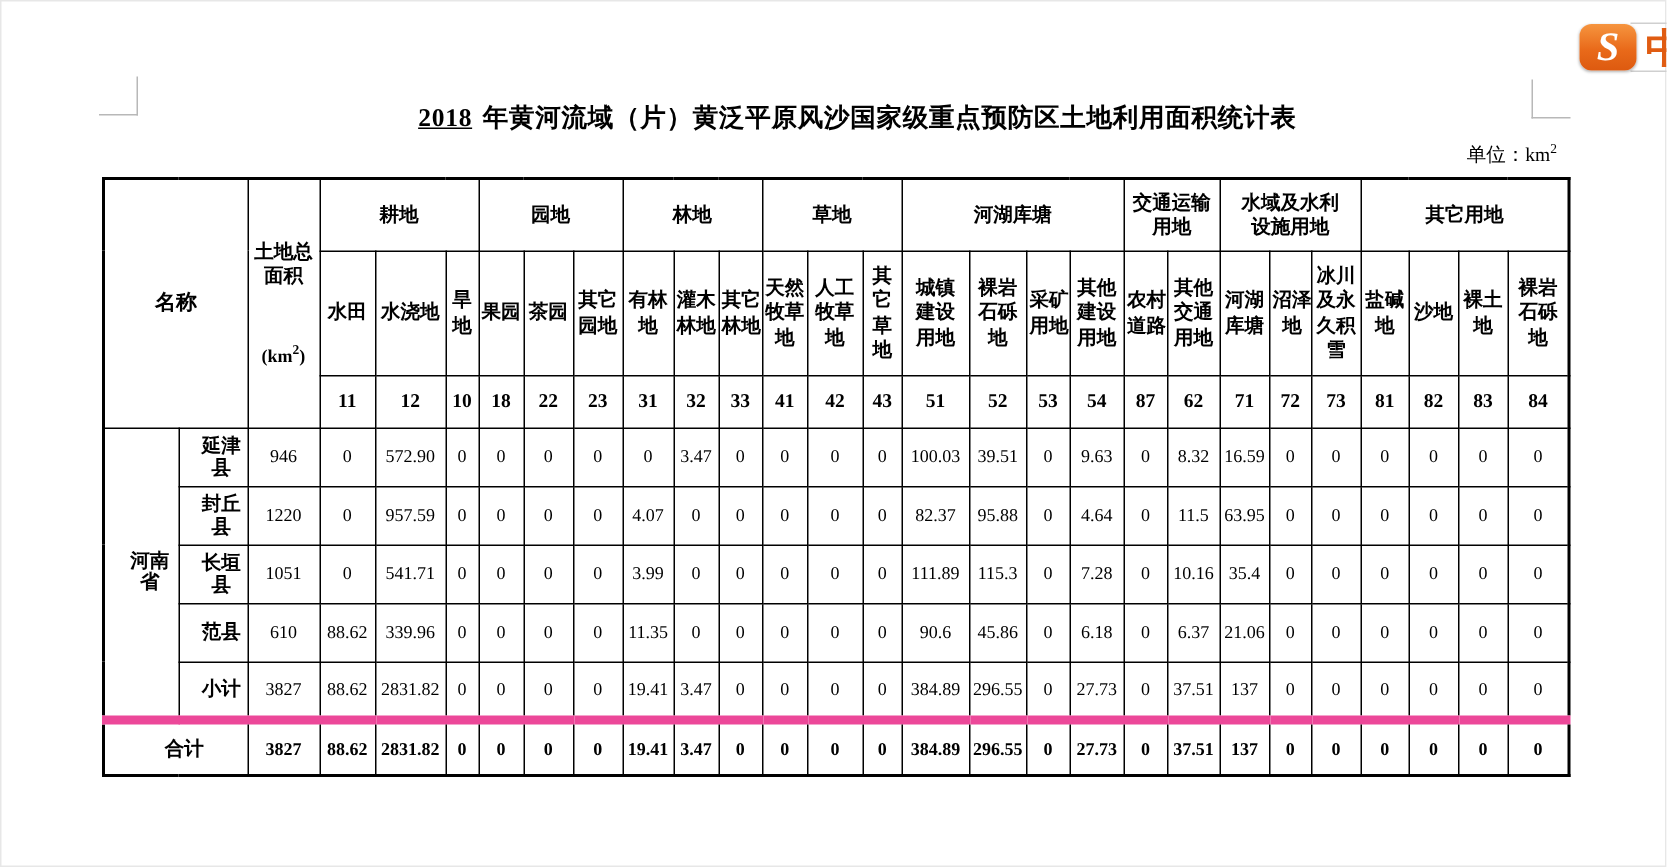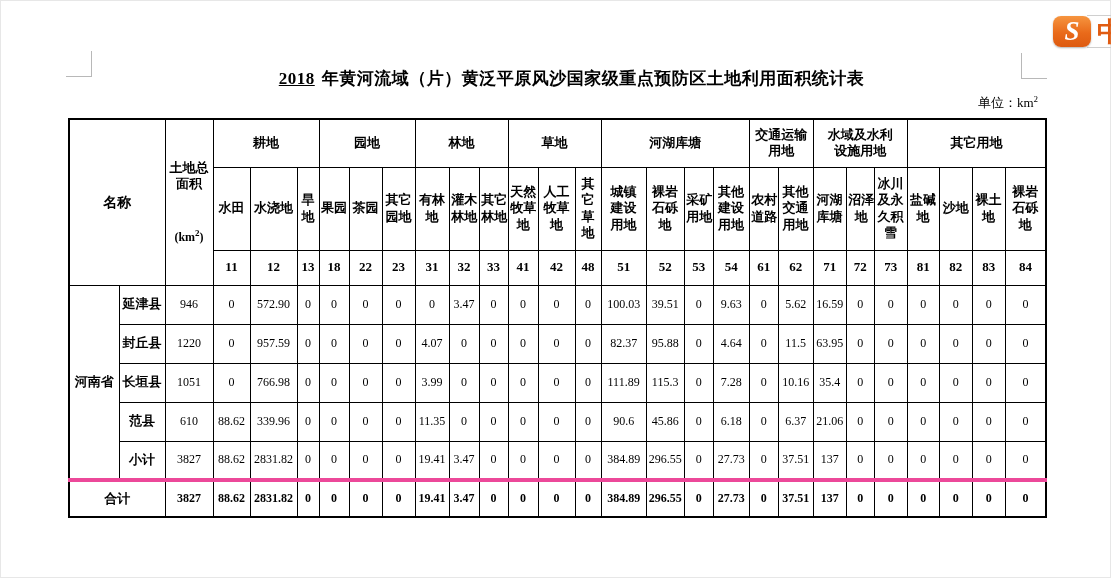--- a/index.html
+++ b/index.html
@@ -33,24 +33,24 @@
   table.main{position:absolute;left:67px;top:117px;width:979px;border-collapse:collapse;
     table-layout:fixed;border:2px solid #000;}
   th,td{border:1px solid #000;padding:0 1px;text-align:center;vertical-align:middle;overflow:hidden;}
   th{font-size:13px;font-weight:bold;line-height:1.25;}
   th.corner{font-size:14px;}
   th .unit-line{display:block;font-size:12px;font-weight:bold;margin-top:36px;}
   .wrap1,.wrap2,.wrap3,.wrap5{display:inline-block;word-break:break-all;vertical-align:middle;}
   .wrap1{width:1.05em;} .wrap2{width:2.1em;} .wrap3{width:3.2em;} .wrap5{width:5.2em;}
   th.code{font-size:13px;}
   td{font-size:12px;line-height:1.1;}
-  td.prov,td.name{font-size:13px;font-weight:bold;}
+  td.prov,td.name{font-size:13px;font-weight:bold;padding-left:12px;}
   tr.hr1{height:48px;} tr.hr2{height:83px;} tr.hr3{height:35px;}
   tr.data{height:39px;} tr.total{height:37px;}
-  tr.total td{font-weight:bold;border-top:4px solid #ec4899;}
+  tr.total td{font-weight:bold;border-top:6px solid #ec4899;}
 </style>
 </head>
 <body>
 
 <div class="page">
   <div class="mark tl"></div>
   <div class="mark tr"></div>
 
   <div class="logo">
     <div class="logo-rule r1"></div>
@@ -130,35 +130,35 @@
       <th><span class="wrap2">沼泽地</span></th>
       <th><span class="wrap2">冰川及永久积雪</span></th>
       <th><span class="wrap2">盐碱地</span></th>
       <th><span>沙地</span></th>
       <th><span class="wrap2">裸土地</span></th>
       <th><span class="wrap2">裸岩石砾地</span></th>
     </tr>
     <tr class="hr3">
       <th class="code">11</th>
       <th class="code">12</th>
-      <th class="code">13</th>
+      <th class="code">10</th>
       <th class="code">18</th>
       <th class="code">22</th>
       <th class="code">23</th>
       <th class="code">31</th>
       <th class="code">32</th>
       <th class="code">33</th>
       <th class="code">41</th>
       <th class="code">42</th>
-      <th class="code">48</th>
+      <th class="code">43</th>
       <th class="code">51</th>
       <th class="code">52</th>
       <th class="code">53</th>
       <th class="code">54</th>
-      <th class="code">61</th>
+      <th class="code">87</th>
       <th class="code">62</th>
       <th class="code">71</th>
       <th class="code">72</th>
       <th class="code">73</th>
       <th class="code">81</th>
       <th class="code">82</th>
       <th class="code">83</th>
       <th class="code">84</th>
     </tr>
     <tr class="data">
@@ -175,21 +175,21 @@
           <td>3.47</td>
           <td>0</td>
           <td>0</td>
           <td>0</td>
           <td>0</td>
           <td>100.03</td>
           <td>39.51</td>
           <td>0</td>
           <td>9.63</td>
           <td>0</td>
-          <td>5.62</td>
+          <td>8.32</td>
           <td>16.59</td>
           <td>0</td>
           <td>0</td>
           <td>0</td>
           <td>0</td>
           <td>0</td>
           <td>0</td>
     </tr>
     <tr class="data">
       <td class="name">封丘县</td>
@@ -217,21 +217,21 @@
           <td>0</td>
           <td>0</td>
           <td>0</td>
           <td>0</td>
           <td>0</td>
     </tr>
     <tr class="data">
       <td class="name">长垣县</td>
       <td>1051</td>
       <td>0</td>
-          <td>766.98</td>
+          <td>541.71</td>
           <td>0</td>
           <td>0</td>
           <td>0</td>
           <td>0</td>
           <td>3.99</td>
           <td>0</td>
           <td>0</td>
           <td>0</td>
           <td>0</td>
           <td>0</td>

